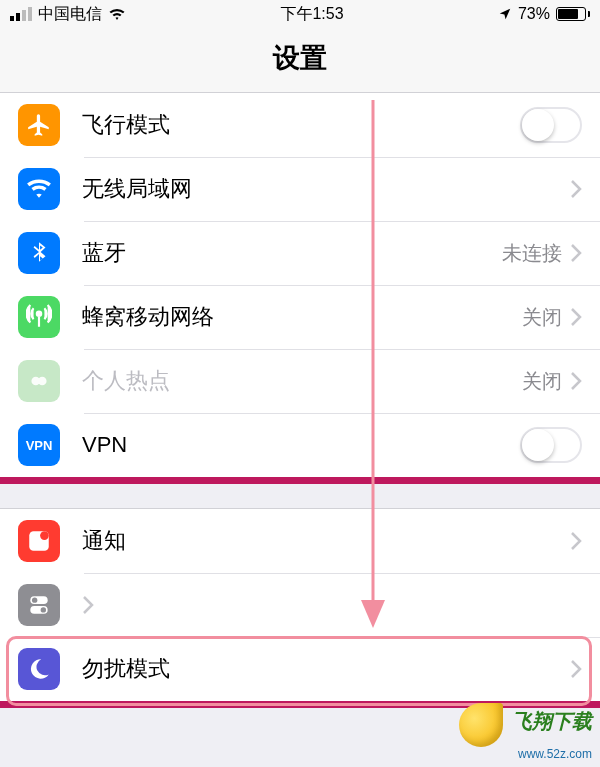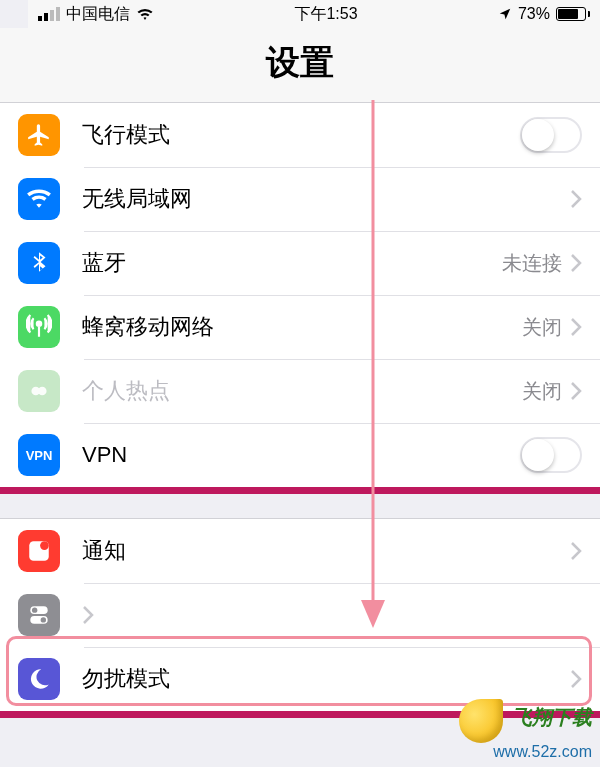--- a/index.html
+++ b/index.html
@@ -14,37 +14,36 @@
   }
   
   .status-bar {
     height: 28px;
     background: #f7f7f7;
     display: flex;
     align-items: center;
     justify-content: space-between;
     padding: 0 10px;
     font-size: 16px;
-    margin-left: 28px;
   }
   .status-left, .status-right { display: flex; align-items: center; gap: 6px; }
   .signal-bars { display: flex; align-items: flex-end; gap: 2px; }
   .signal-bars span { width: 4px; background: #000; display: inline-block; }
   .signal-bars span.dim { background: #bbb; }
   .wifi-mini { width: 18px; height: 14px; }
   .battery { display: flex; align-items: center; gap: 2px; }
   .battery-body { width: 30px; height: 14px; border: 1.5px solid #000; border-radius: 3px; position: relative; }
   .battery-fill { position: absolute; left: 1px; top: 1px; bottom: 1px; width: 73%; background: #000; border-radius: 1px; }
   .battery-tip { width: 2px; height: 6px; background: #000; border-radius: 0 1px 1px 0; }
 
   
   .nav-title {
     background: #f7f7f7;
     text-align: center;
-    font-size: 34px;
+    font-size: 27px;
     font-weight: 600;
     padding: 12px 0 16px;
   }
 
   
   .group {
     background: #fff;
     border-top: 1px solid #d1d1d6;
     border-bottom: 7px solid #be185d;
   }
@@ -118,21 +117,21 @@
   }
   
   .watermark {
     position: absolute;
     right: 8px; bottom: 6px;
     text-align: right;
     font-size: 12px;
     color: #666;
   }
   .watermark .brand { font-size: 20px; font-weight: 700; color: #2a7f1e; font-style: italic; }
-  .watermark .url { font-size: 16px; color: #1e6ea8; margin-left: 24px; }
+  .watermark .url { font-size: 12px; color: #1e6ea8; margin-left: 24px; }
   .wm-leaf {
     width: 44px; height: 44px;
     background: radial-gradient(circle at 35% 35%, #ffe36b, #f5b200);
     border-radius: 50% 8% 50% 50%;
     display:inline-block;
     vertical-align: middle;
     margin-right: 6px;
     box-shadow: inset -4px -4px 6px rgba(0,0,0,0.15);
   }
 </style>

